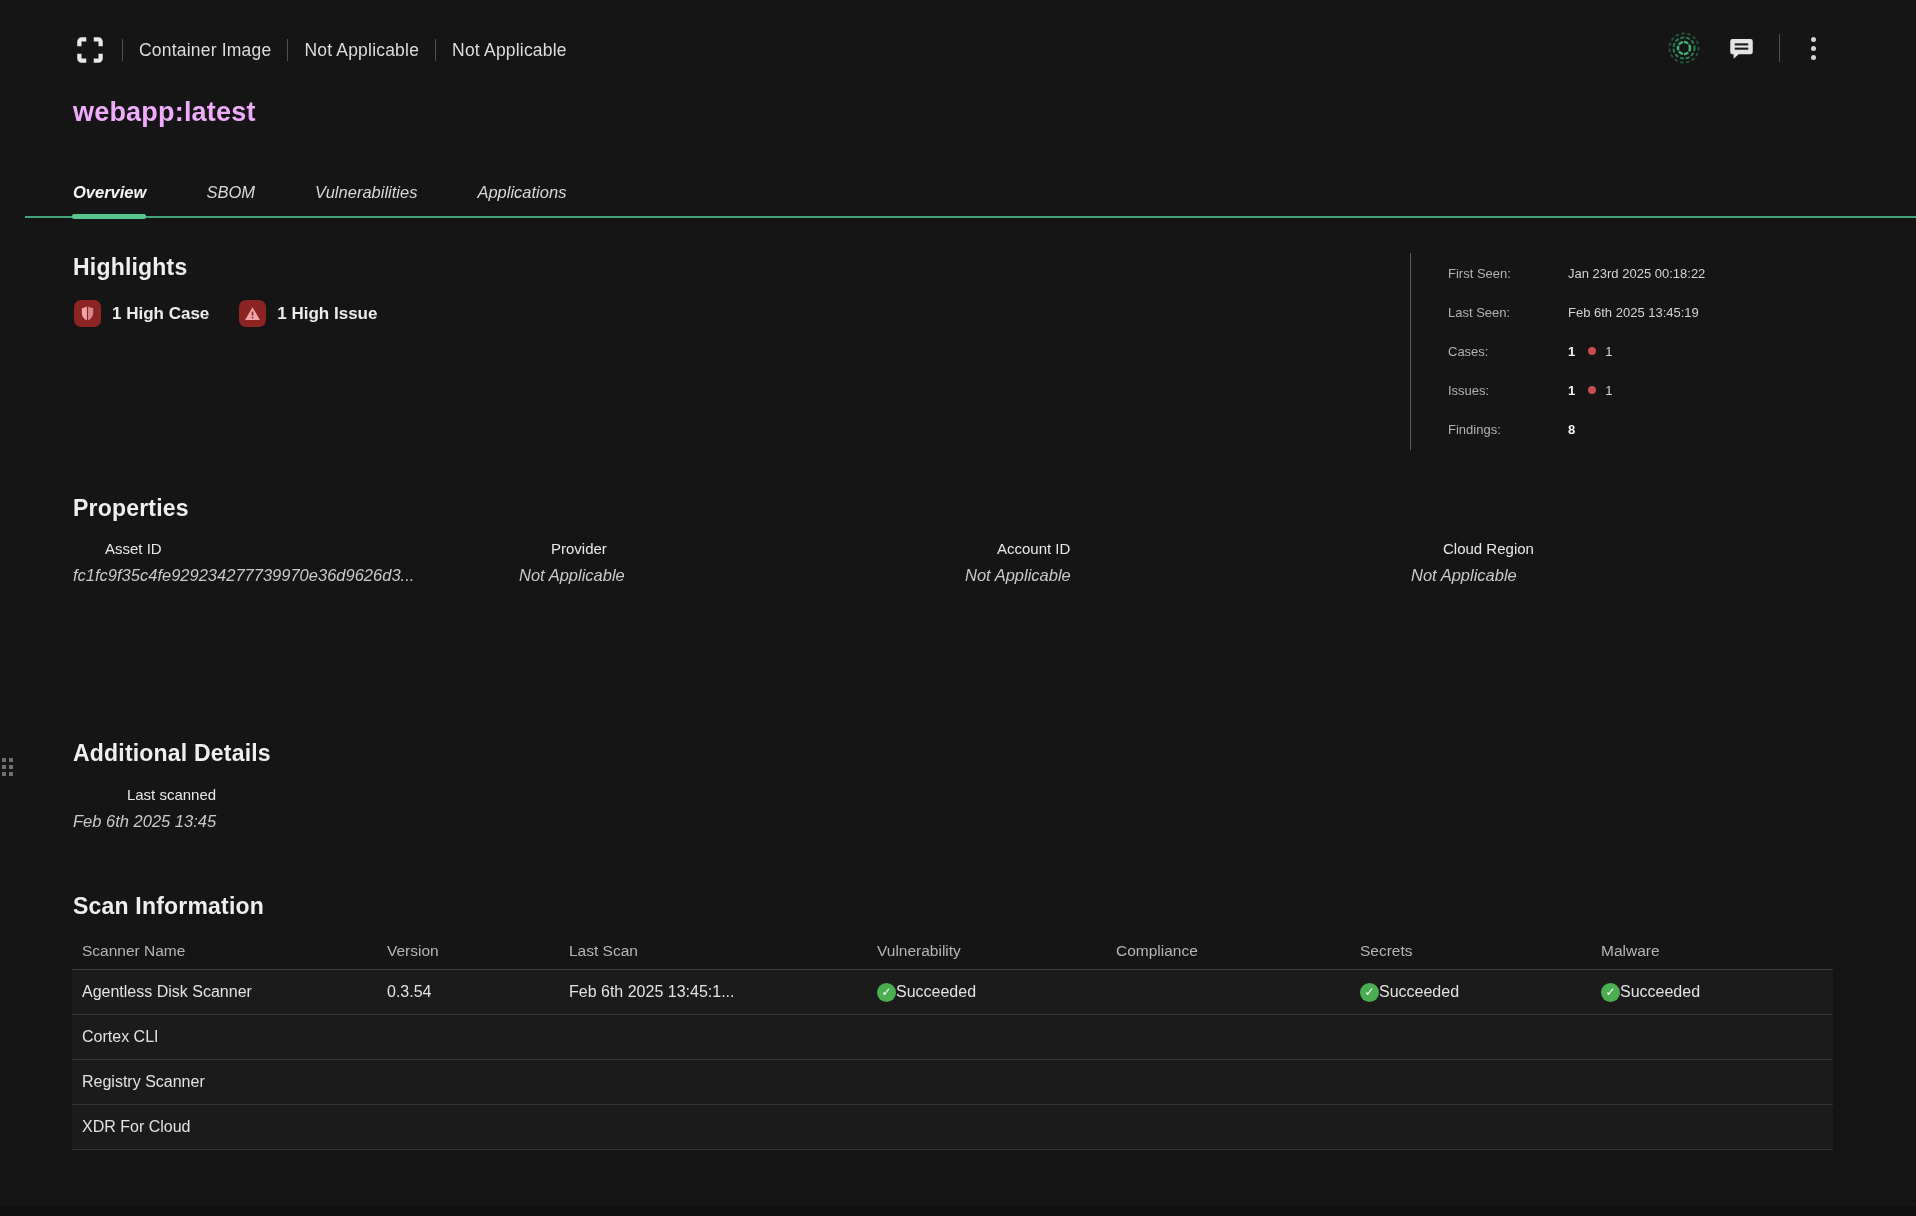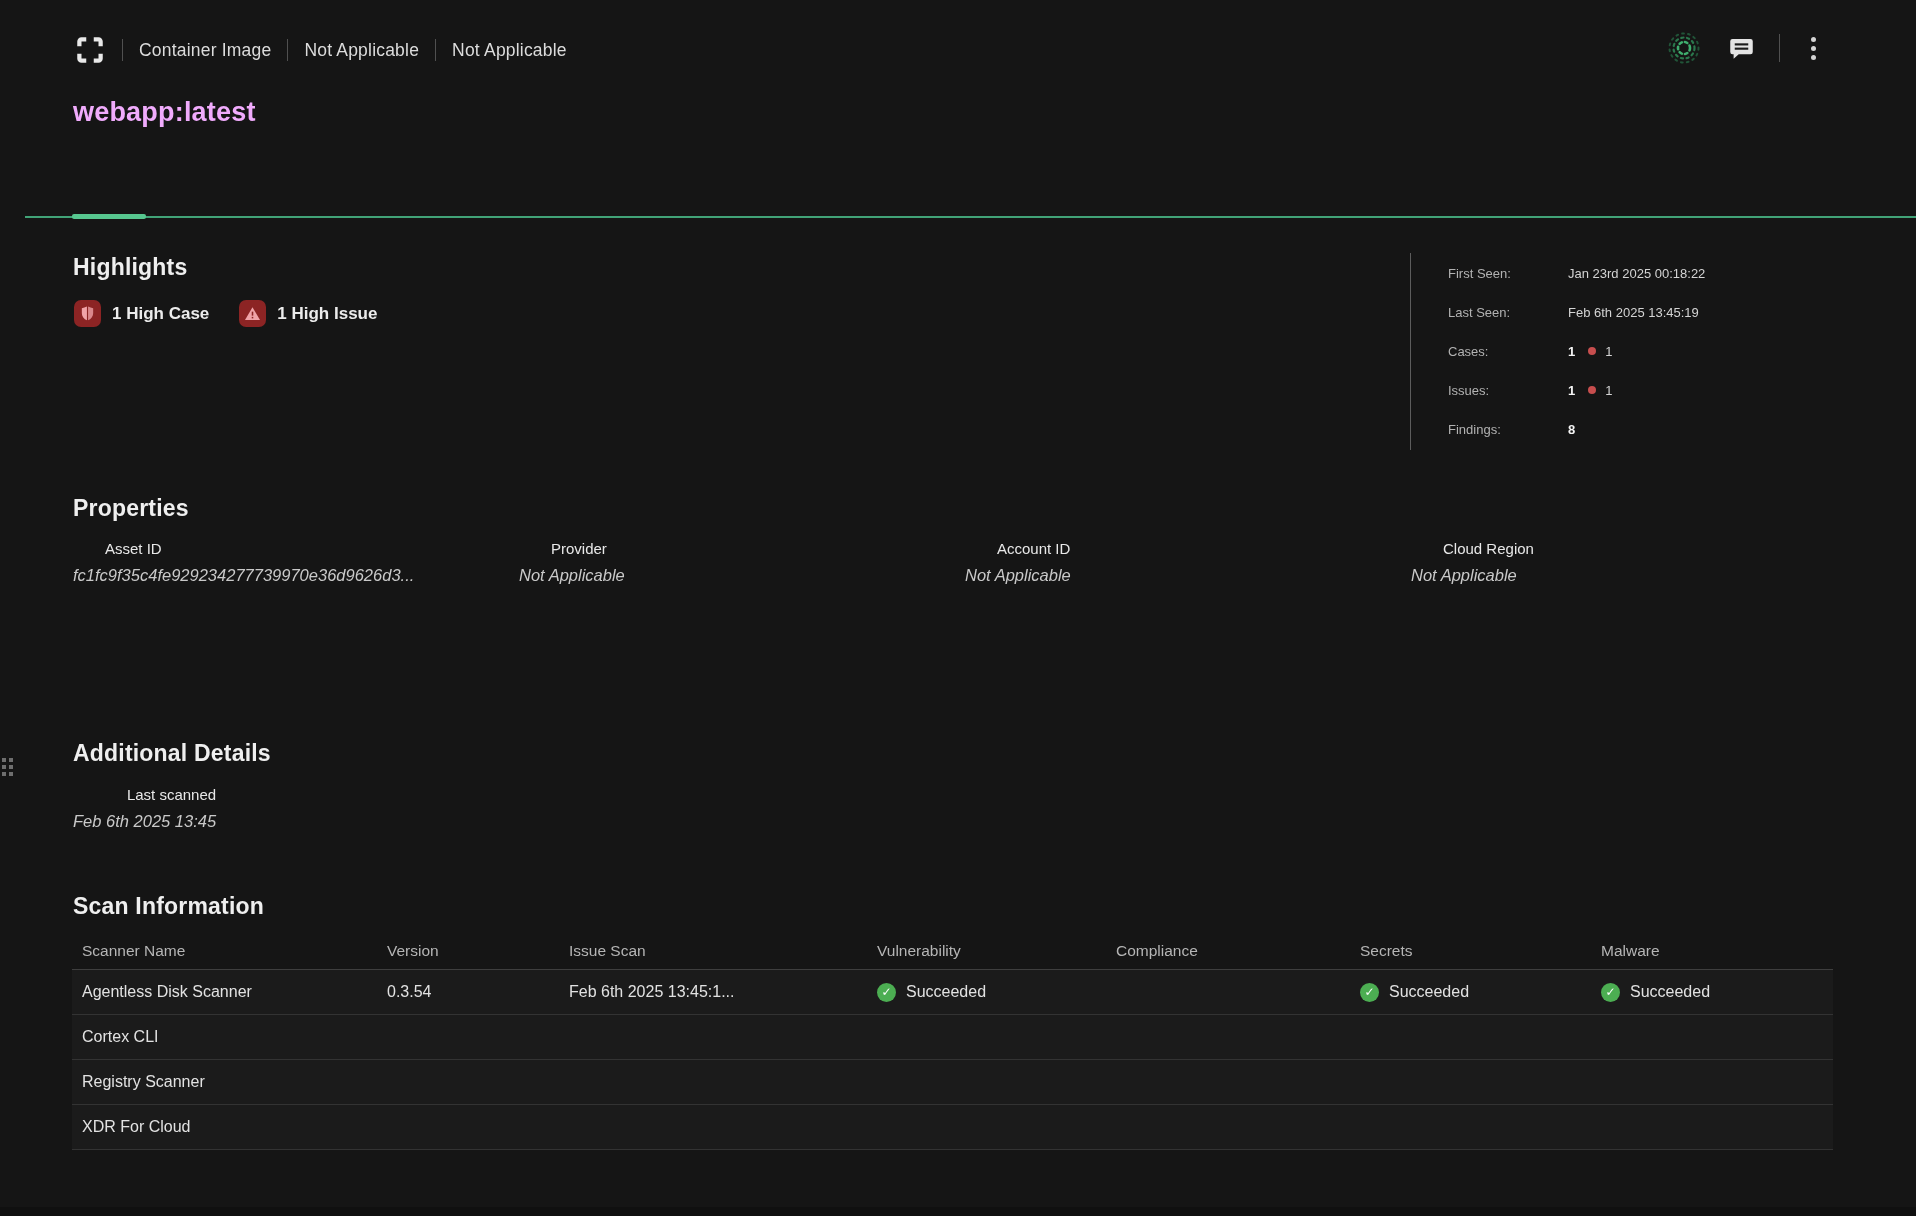--- a/index.html
+++ b/index.html
@@ -63,21 +63,21 @@
 
   
   .additional { position:absolute; left:73px; top:786px;text-align:right; }
 
   
   .scan-table { position:absolute; left:72px; top:933px; width:1761px; }
   .t-head, .t-row { display:grid; grid-template-columns:305px 182px 308px 239px 244px 241px 1fr; align-items:center; }
   .t-head { height:37px; color:#b5b5b5; font-size:15.5px; border-bottom:1px solid #3e3e3e; }
   .t-row { height:45px; font-size:16px; color:#e2e2e2; background:#1b1b1b; border-bottom:1px solid #333333; }
   .t-cell { padding-left:10px; white-space:nowrap; overflow:hidden; }
-  .status-cell { display:flex; gap:10px; }
+  .status-cell { display:flex; gap:0; }
   .check-icon { width:19px; height:19px; border-radius:50%; background:var(--success); display:inline-flex; align-items:center; justify-content:center; flex:0 0 19px; }
   .check-icon::after { content:"✓"; color:#fff; font-size:12px; font-weight:700; line-height:1; }
 
   
   .drag-handle { position:absolute; left:2px; top:758px; display:grid; grid-template-columns:4px 4px; gap:3px; cursor:grab; }
   .drag-handle i { width:4px; height:4px; background:#6e6e6e; }
   .bottom-strip { position:absolute; left:0; bottom:0; width:100%; height:9px; background:#101010; }
 </style>
 </head>
 <body>
@@ -118,20 +118,26 @@
     <span class="vsep" style="height:28px"></span>
     <span class="kebab">
         <i></i>
         <i></i>
         <i></i>
       </span>
   </div>
 
   <div class="page-title">webapp:latest</div>
 
+  <div class="tabs">
+      <div class="tab active">Overview</div>
+      <div class="tab">SBOM</div>
+      <div class="tab">Vulnerabilities</div>
+      <div class="tab">Applications</div>
+    </div>
   <div class="tabs-underline"></div>
   <div class="tab-active-bar"></div>
 
   <div id="highlights-heading" class="sec-heading">Highlights</div>
   <div class="badges">
       <div class="badge">
         <span class="badge-ico">
           <svg width="17" height="17" viewBox="0 0 24 24">
             <path fill="#f0a3a8" d="M11.2 2.2C8.8 3.5 6.4 4.3 4 4.5v7c0 4.6 3 8 7.2 10.2V2.2z"></path>
             <path fill="#f0a3a8" opacity=".78" d="M12.8 2.2c2.4 1.3 4.8 2.1 7.2 2.3v7c0 4.6-3 8-7.2 10.2V2.2z"></path>
@@ -202,21 +208,21 @@
   <div class="additional">
     <div class="prop-label">Last scanned</div>
     <div class="prop-value">Feb 6th 2025 13:45</div>
   </div>
 
   <div id="scaninfo-heading" class="sec-heading">Scan Information</div>
   <div class="scan-table">
       <div class="t-head">
         <div class="t-cell">Scanner Name</div>
         <div class="t-cell">Version</div>
-        <div class="t-cell">Issue Scan</div>
+        <div class="t-cell">Last Scan</div>
         <div class="t-cell">Vulnerability</div>
         <div class="t-cell">Compliance</div>
         <div class="t-cell">Secrets</div>
         <div class="t-cell">Malware</div>
       </div>
       <div class="t-row">
         <div class="t-cell">Agentless Disk Scanner</div>
         <div class="t-cell">0.3.54</div>
         <div class="t-cell">Feb 6th 2025 13:45:1...</div>
         <div class="t-cell status-cell">

